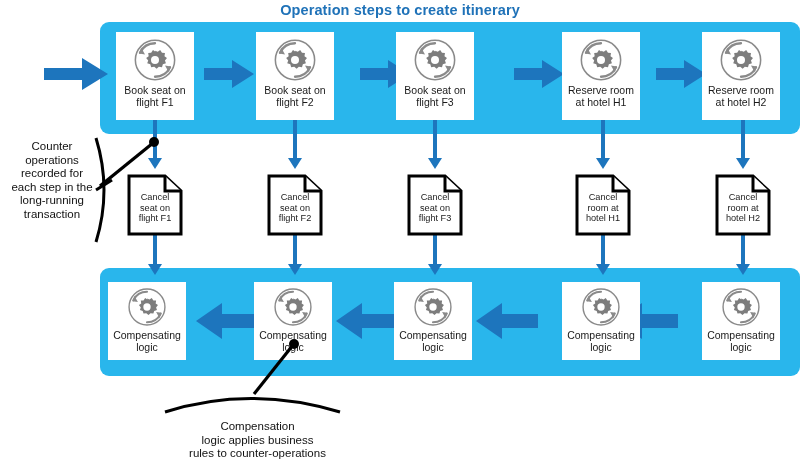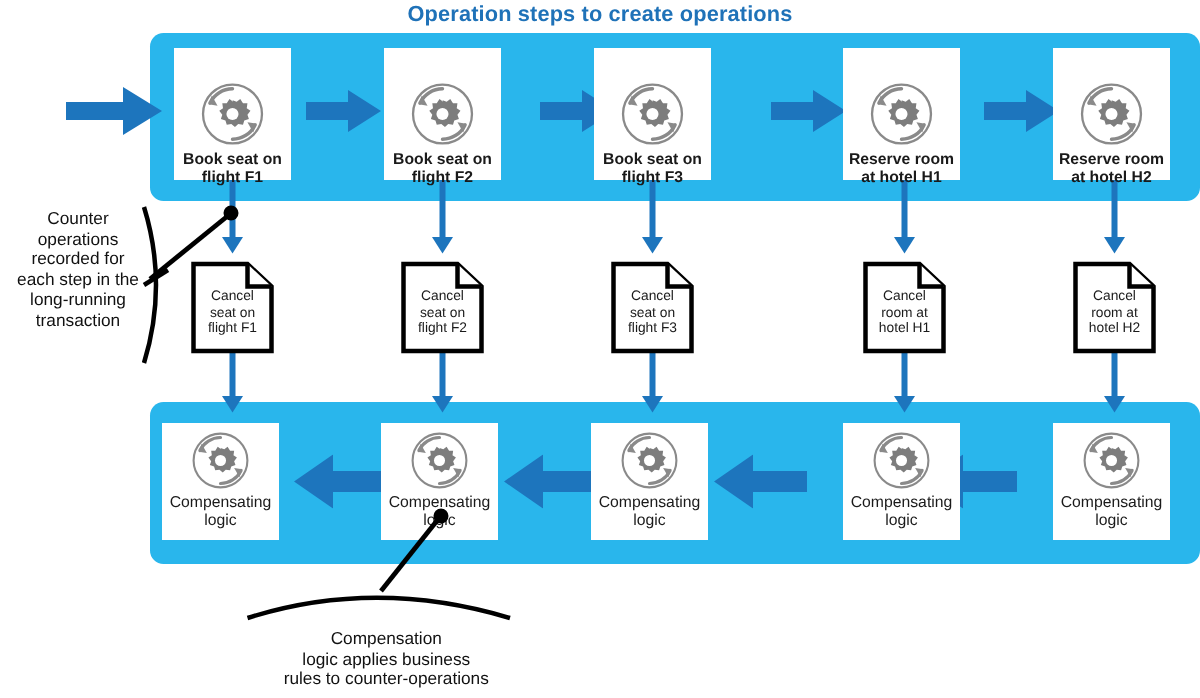--- a/index.html
+++ b/index.html
@@ -41,21 +41,21 @@
   .node {
     position: absolute;
     width: 78px;
     background: #ffffff;
     box-sizing: border-box;
     display: flex;
     flex-direction: column;
     align-items: center;
     justify-content: flex-start;
   }
-  .node.top    { height: 88px; top: 32px;  padding-top: 21px; font-weight: bold; }
+  .node.top    { height: 88px; top: 32px;  padding-top: 5px; }
   .node.bottom { height: 78px; top: 282px; padding-top: 4px; }
 
   .node-label {
     font-size: 10.5px;
     line-height: 11.5px;
     color: #1a1a1a;
     text-align: center;
     white-space: pre-line;
     margin-top: 2px;
   }
@@ -119,21 +119,21 @@
     white-space: pre-line;
   }
   #callout-left-text  { left: 2px;   top: 140px; width: 100px; }
   #callout-bottom-text{ left: 150px; top: 420px; width: 215px; }
 </style>
 </head>
 <body>
 
 <div id="canvas">
 
-  <div id="title-top" class="band-title">Operation steps to create operations</div>
+  <div id="title-top" class="band-title">Operation steps to create itinerary</div>
 
   <div id="band-top" class="band"></div>
   <div id="band-bottom" class="band"></div>
 
   <svg class="harrow" style="left:44px; top:58px;" width="64" height="32" viewBox="0 0 64 32">
     <path d="M0 10 L38 10 L38 0 L64 16 L38 32 L38 22 L0 22 Z" fill="#1D75BD"></path>
   </svg>
 
   <svg class="harrow" style="left:204px; top:60px;" width="50" height="28" viewBox="0 0 50 28">
     <path d="M0 8 L28 8 L28 0 L50 14 L28 28 L28 20 L0 20 Z" fill="#1D75BD"></path>

